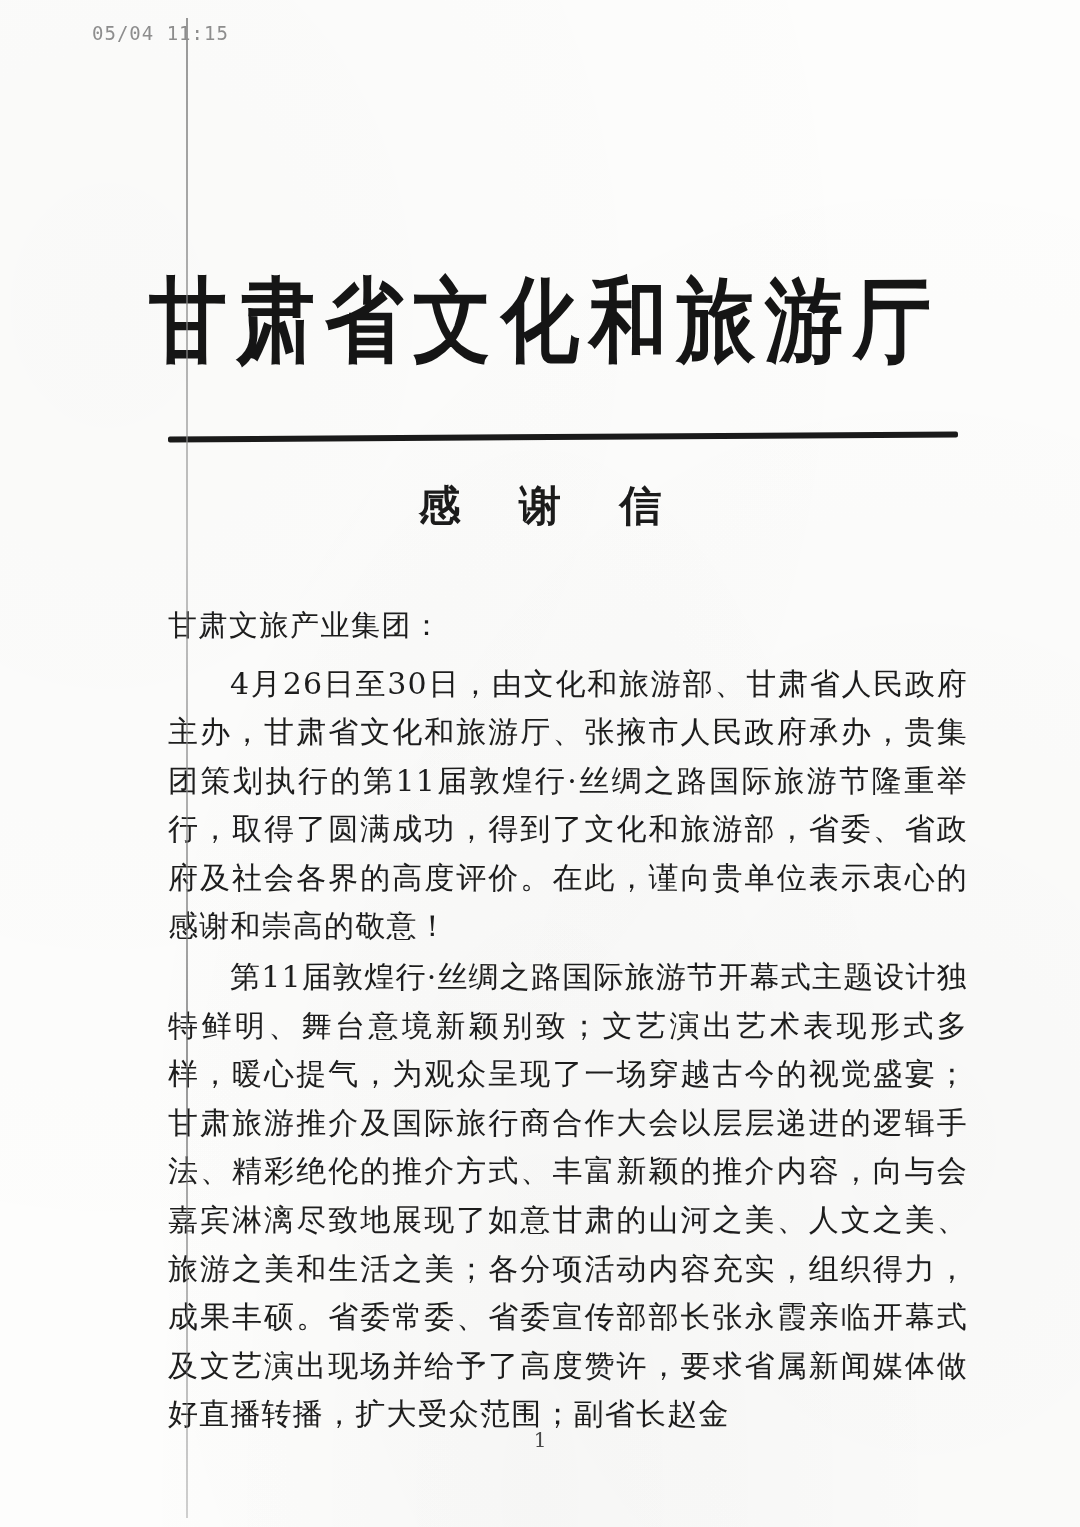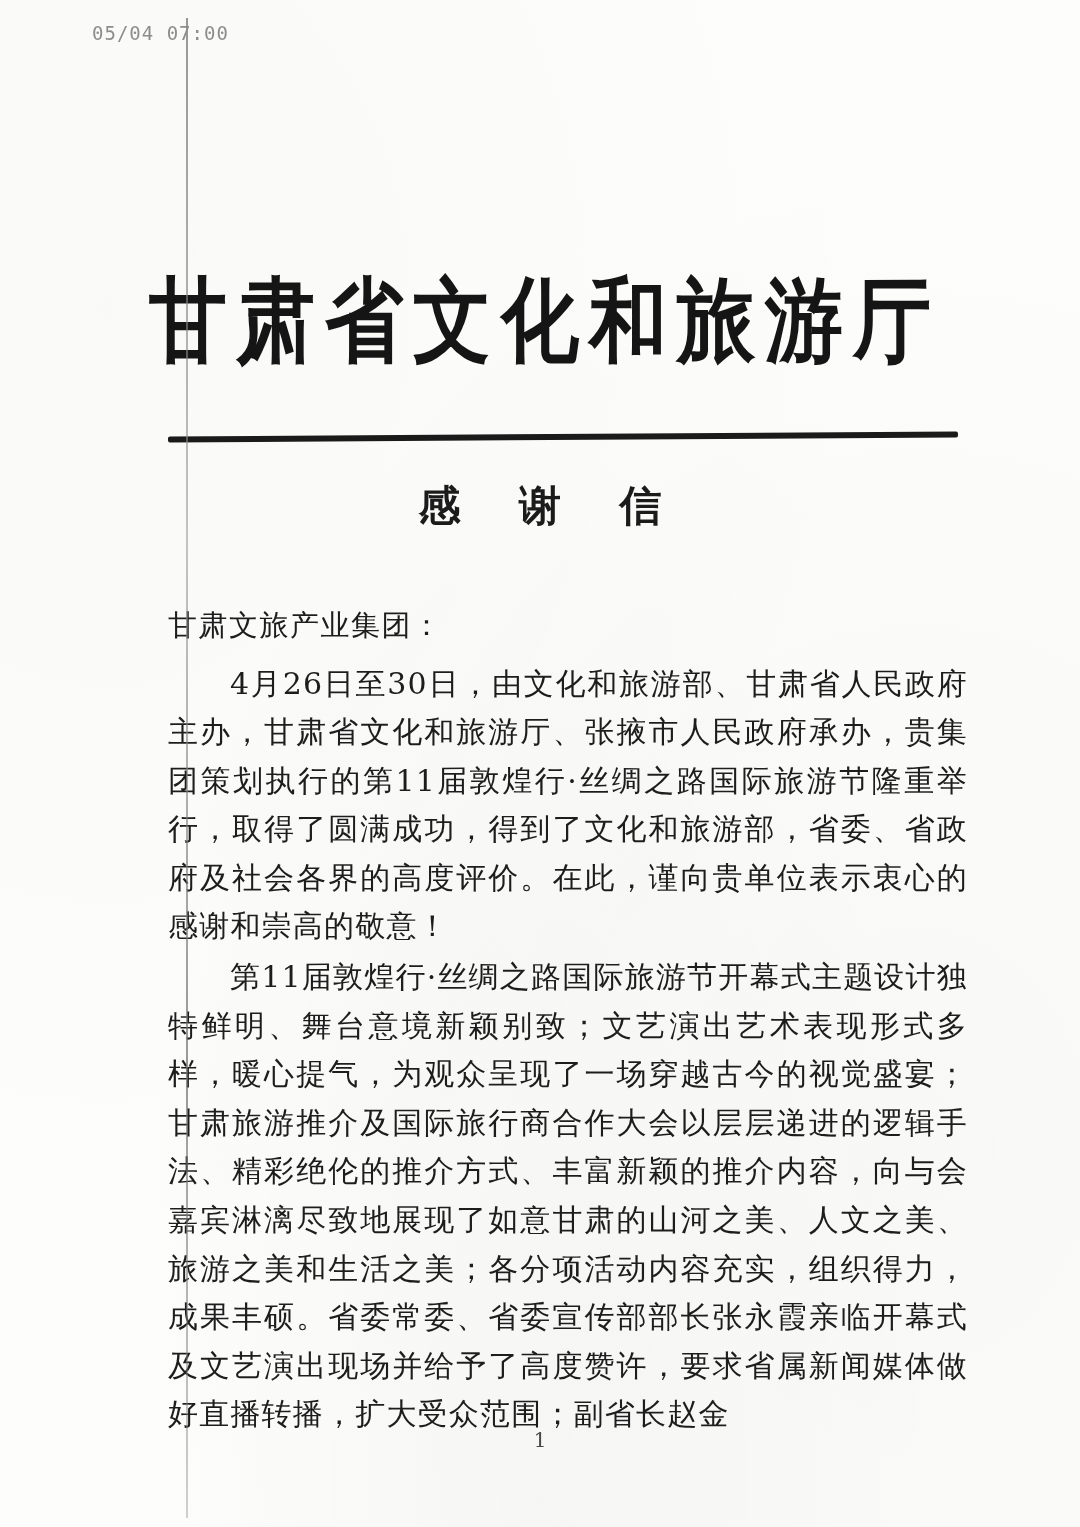--- a/index.html
+++ b/index.html
@@ -143,21 +143,21 @@
     font-size: 20px;
     color: #4a4a4a;
     z-index: 3;
   }
 </style>
 </head>
 <body>
 
 <div id="page">
 
-  <div class="scan-stamp">05/04 07:00</div>
+  <div class="scan-stamp">05/04 11:15</div>
 
   <div class="fold-line"></div>
 
   <div class="masthead">
     <div class="masthead-title">甘肃省文化和旅游厅</div>
   </div>
   <div class="masthead-rule"></div>
 
   <div class="doc-title">感 谢 信</div>
 

